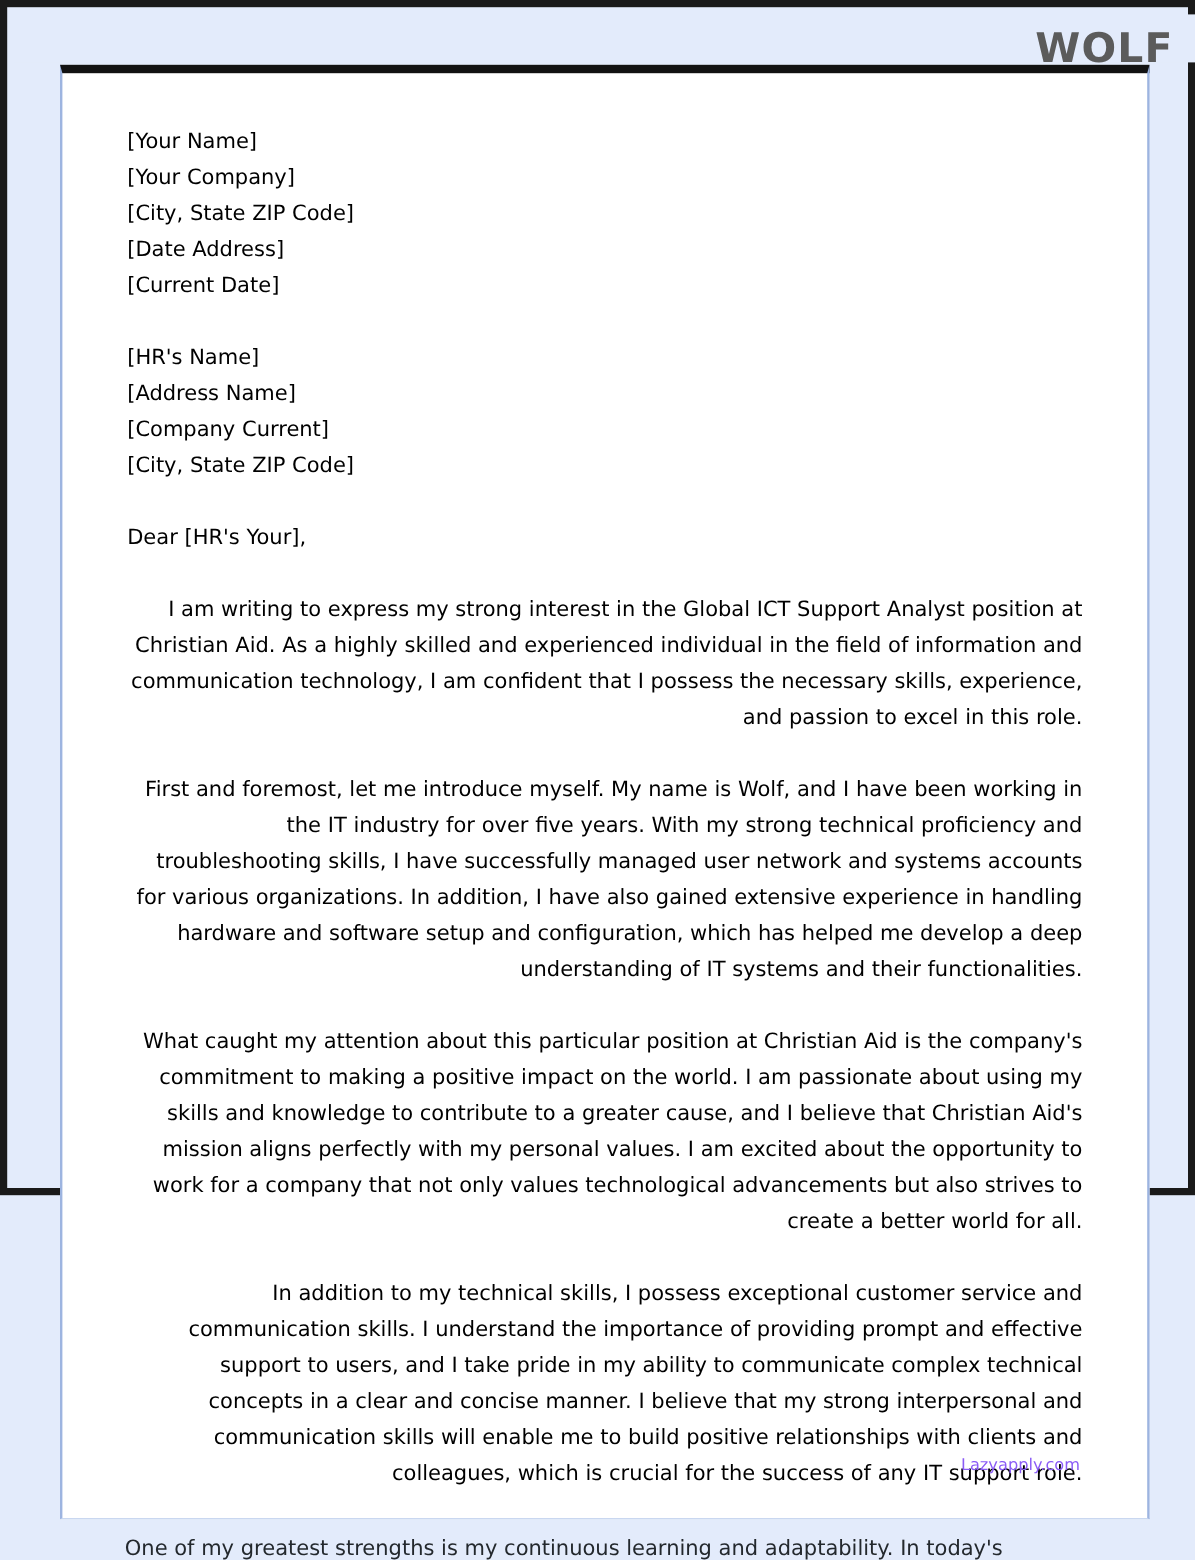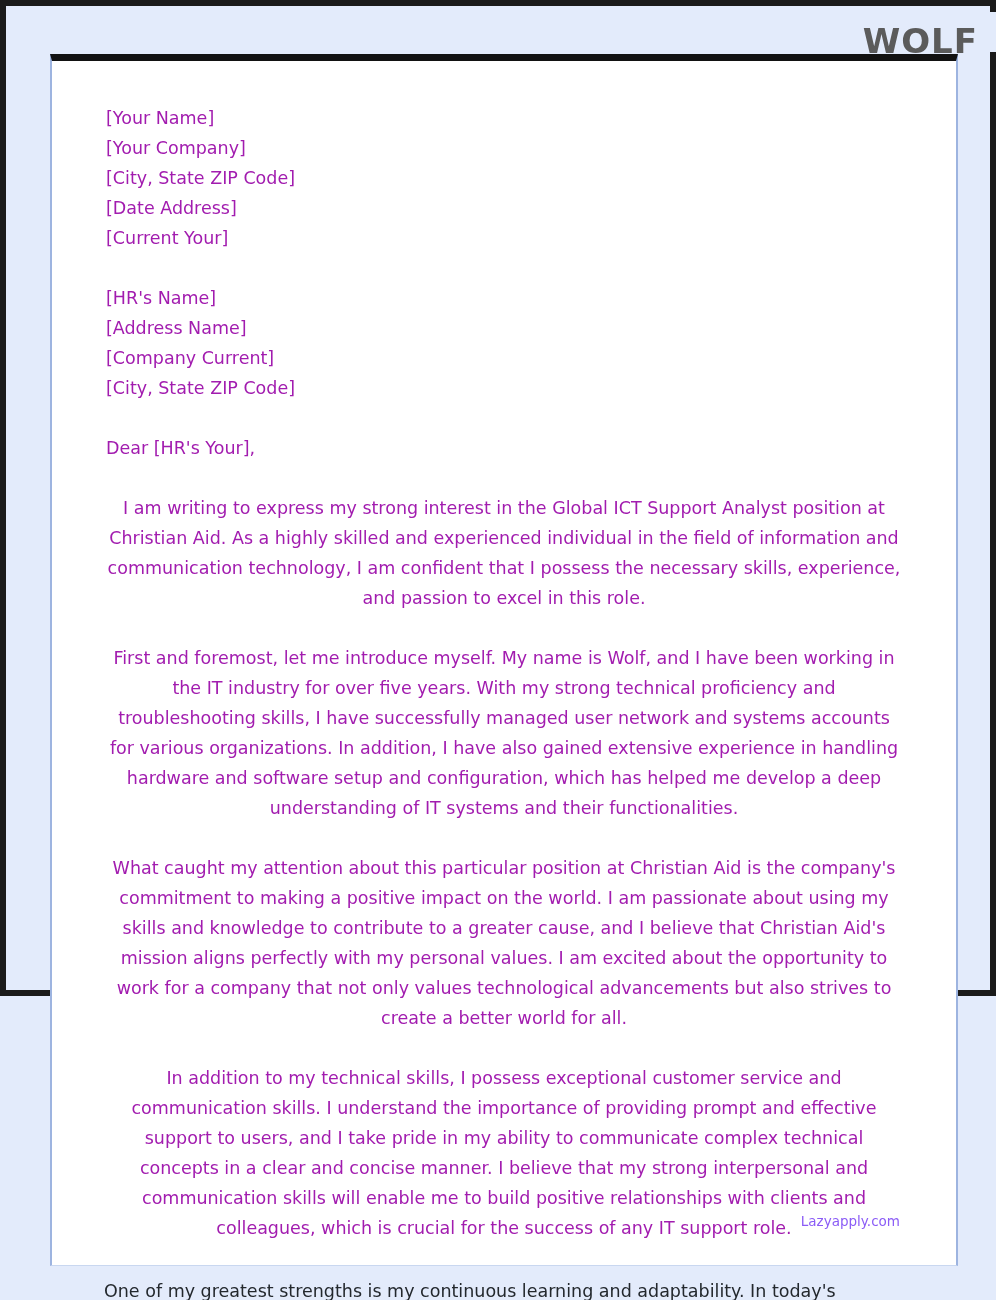--- a/index.html
+++ b/index.html
@@ -54,34 +54,34 @@
     background: #ffffff;
     box-sizing: border-box;
     border-top: 7px solid #121212;
     border-left: 2px solid #9db4e0;
     border-right: 2px solid #9db4e0;
     border-bottom: 1px solid #c9d7f0;
     overflow: hidden;
   }
   .doc-body {
     padding: 42px 54px 0 54px;
-    color: #a21caf;
+    color: #000000;
     font-size: 17.5px;
     line-height: 30px;
     font-family: "DejaVu Sans", "Liberation Sans", sans-serif;
   }
   .addr-line {
     white-space: pre;
   }
   .block-gap {
     height: 30px;
   }
   p.para {
     margin: 0 0 30px 0;
-    text-align: center;
+    text-align: right;
   }
   .salutation {
     margin: 0 0 30px 0;
   }
   
   .credit {
     position: absolute;
     right: 56px;
     bottom: 36px;
     font-size: 13.5px;
@@ -111,21 +111,21 @@
   </div>
 
   <div class="doc-sheet">
     <div class="doc-body">
 
       <div>
         <div class="addr-line">[Your Name]</div>
         <div class="addr-line">[Your Company]</div>
         <div class="addr-line">[City, State ZIP Code]</div>
         <div class="addr-line">[Date Address]</div>
-        <div class="addr-line">[Current Your]</div>
+        <div class="addr-line">[Current Date]</div>
       </div>
 
       <div class="block-gap"></div>
 
       <div>
         <div class="addr-line">[HR's Name]</div>
         <div class="addr-line">[Address Name]</div>
         <div class="addr-line">[Company Current]</div>
         <div class="addr-line">[City, State ZIP Code]</div>
       </div>

